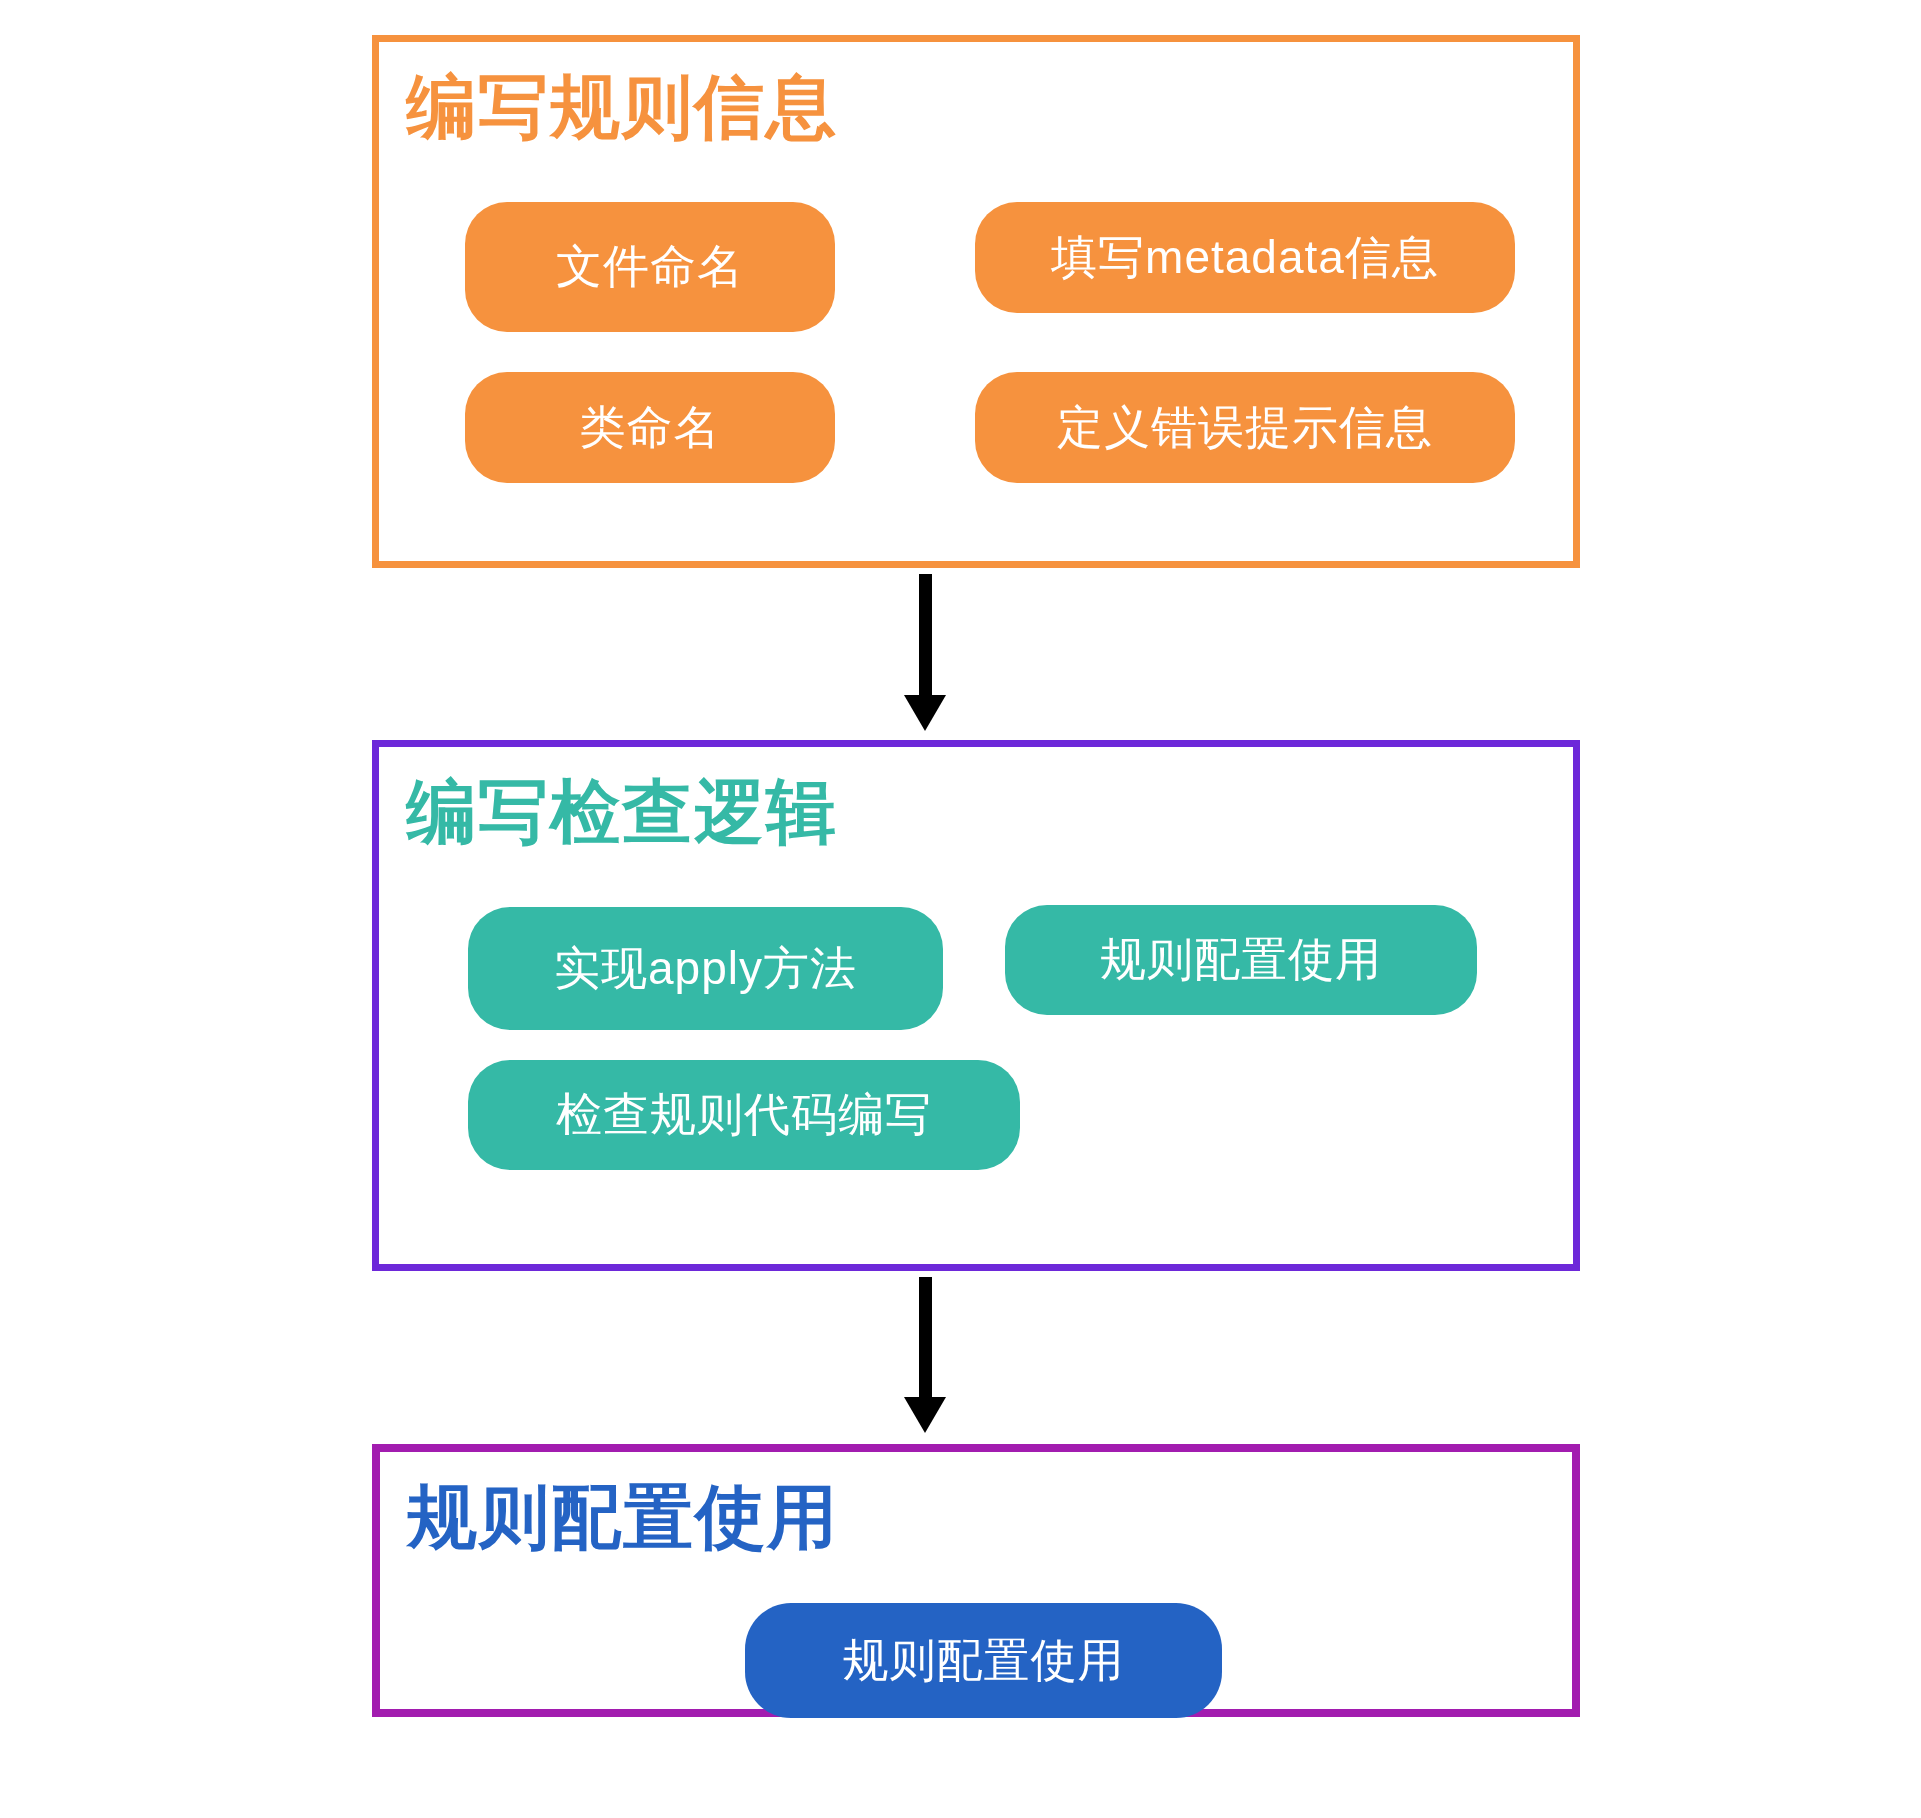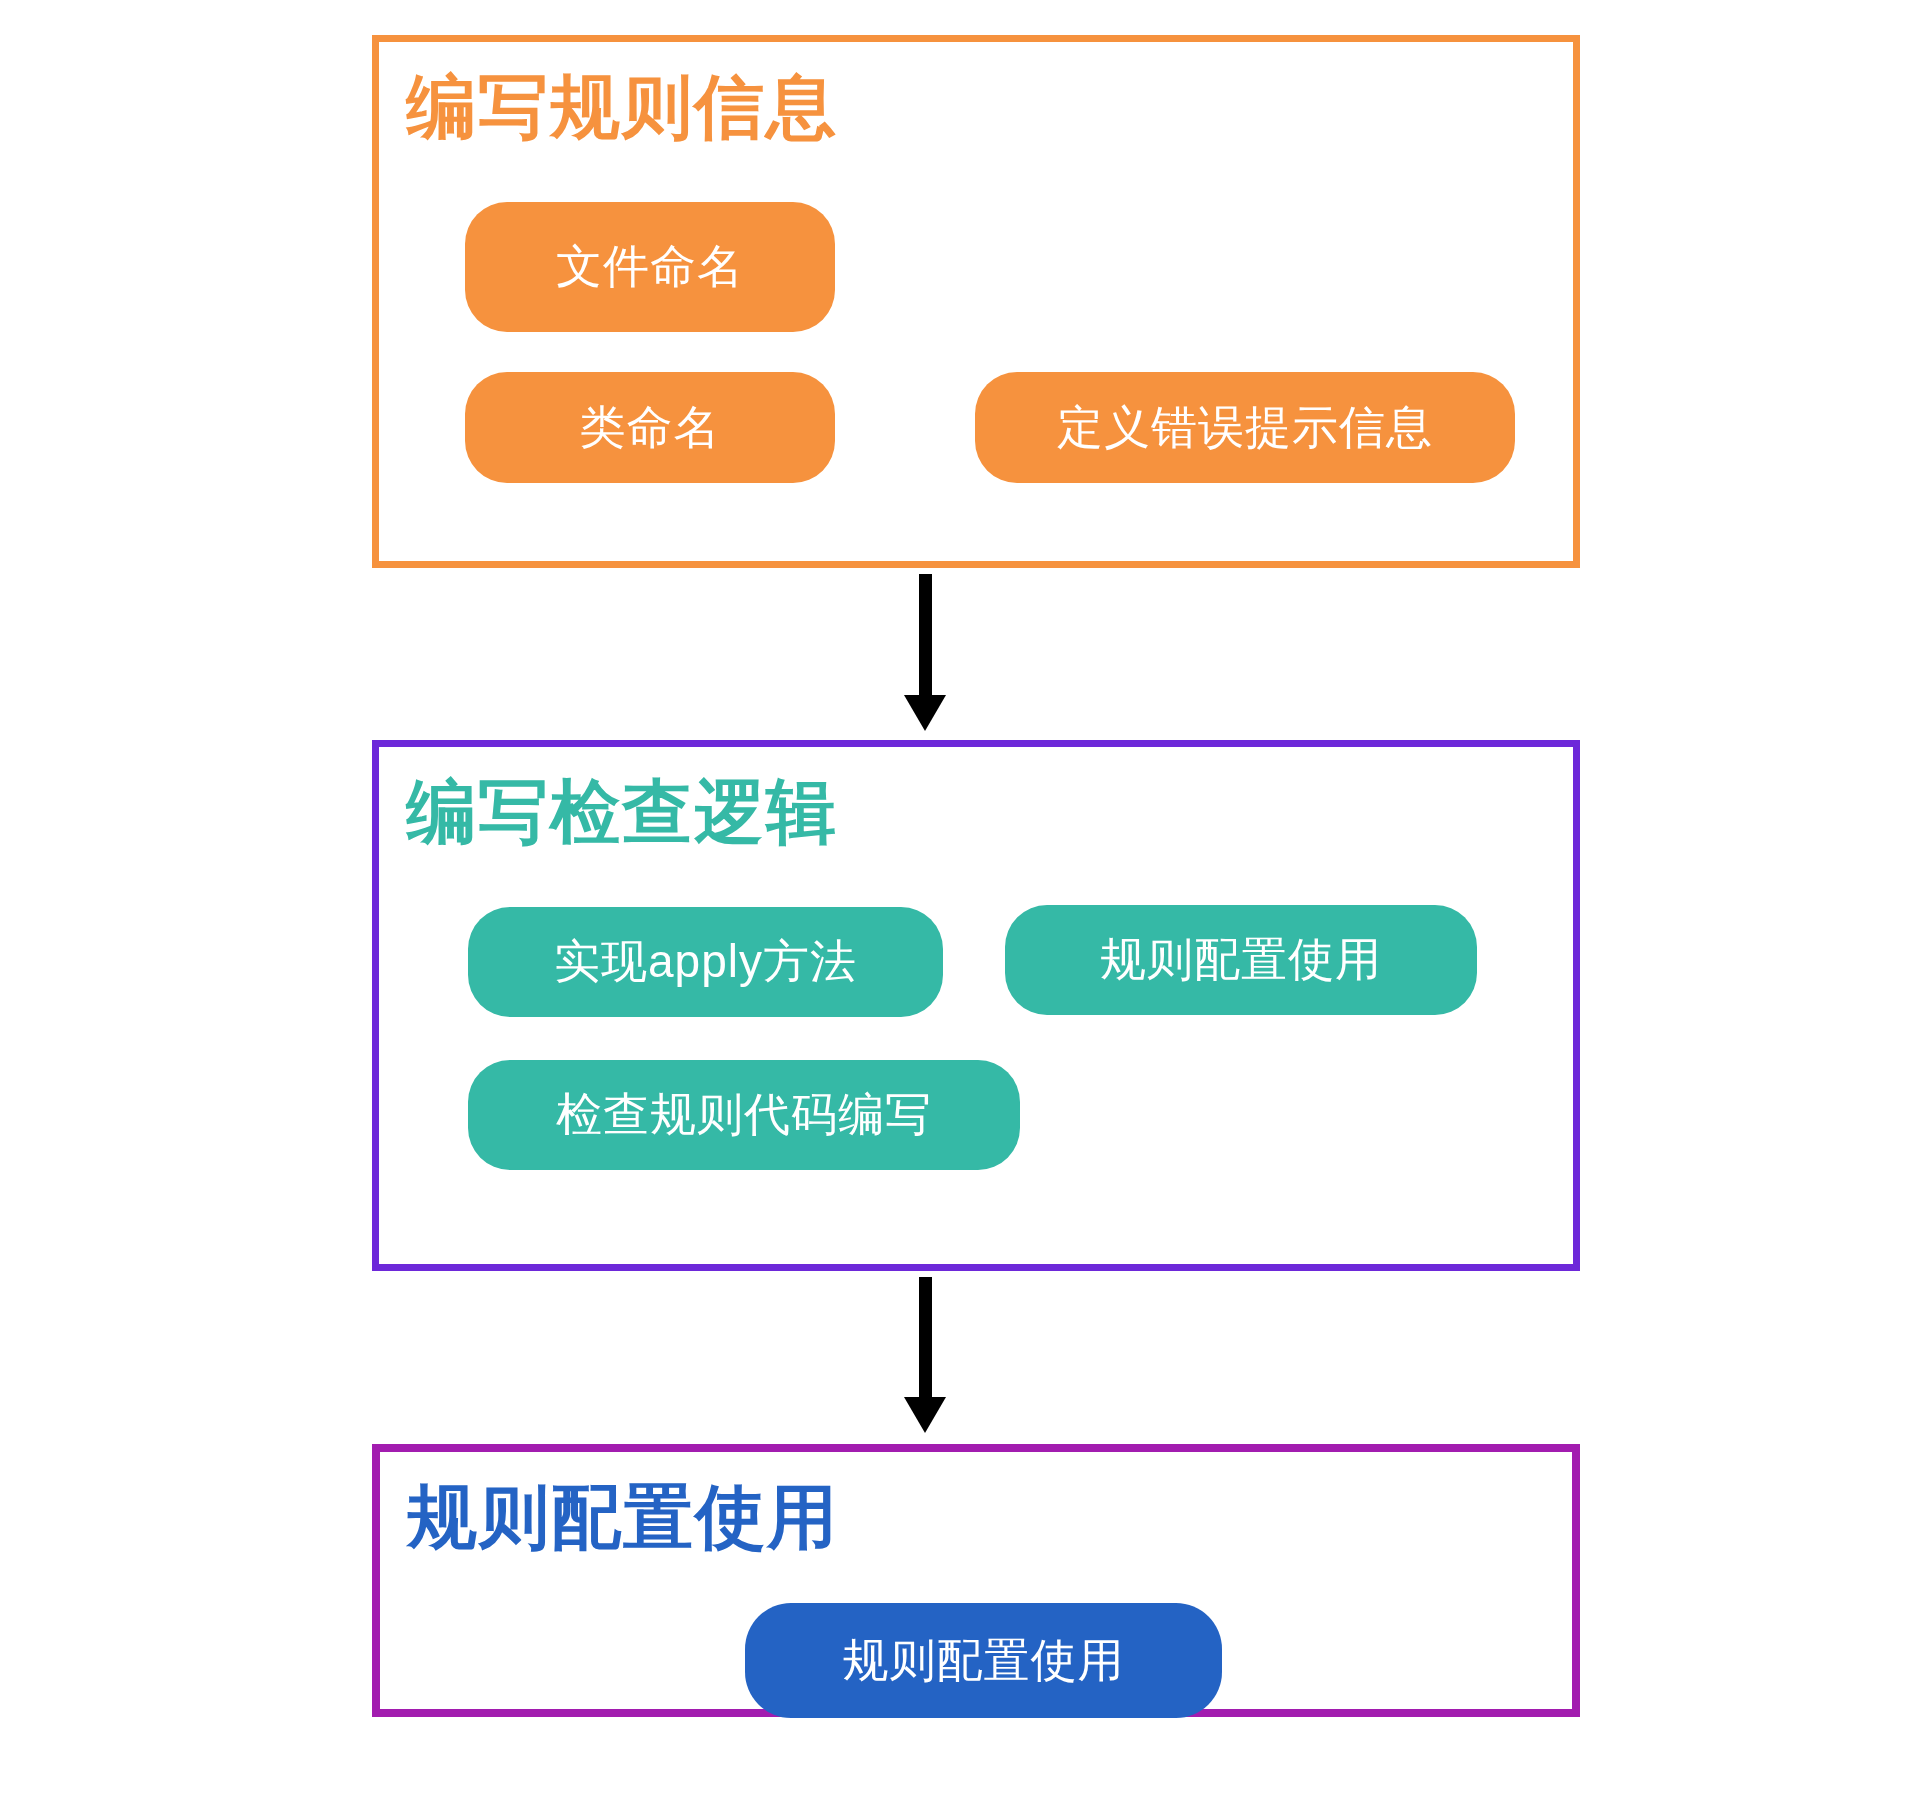--- a/index.html
+++ b/index.html
@@ -24,21 +24,21 @@
         white-space:nowrap;letter-spacing:1px;}
   .pill-orange{background:#F6923E;}
   .pill-teal{background:#35B9A6;}
   .pill-blue{background:#2463C4;}
 
   .p1{left:86px; top:160px;width:370px;height:130px;}
   .p2{left:596px;top:160px;width:540px;height:111px;}
   .p3{left:86px; top:330px;width:370px;height:111px;}
   .p4{left:596px;top:330px;width:540px;height:111px;}
 
-  .p5{left:89px; top:160px;width:475px;height:110px;}
+  .p5{left:89px; top:160px;width:475px;height:123px;}
   .p6{left:626px;top:158px;width:472px;height:110px;}
   .p7{left:89px; top:313px;width:552px;height:110px;}
 
   .p8{left:365px;top:151px;width:477px;height:115px;border-radius:46px;}
 
   
   .arrow{position:absolute;width:42px;}
   .arrow .stem{margin:0 auto;width:13px;background:#000000;}
   .arrow .head{width:0;height:0;border-left:21px solid transparent;border-right:21px solid transparent;
                border-top:36px solid #000000;}
@@ -48,20 +48,21 @@
   .arrow2 .stem{height:120px;}
 </style>
 </head>
 <body>
 
 <div class="stage">
 
   <section class="box box-orange">
     <h2 class="box-title title-orange">编写规则信息</h2>
     <div class="pill pill-orange p1">文件命名</div>
+    <div class="pill pill-orange p2">填写metadata信息</div>
     <div class="pill pill-orange p3">类命名</div>
     <div class="pill pill-orange p4">定义错误提示信息</div>
   </section>
 
   <div class="arrow arrow1">
     <div class="stem"></div>
     <div class="head"></div>
   </div>
 
   <section class="box box-teal">

